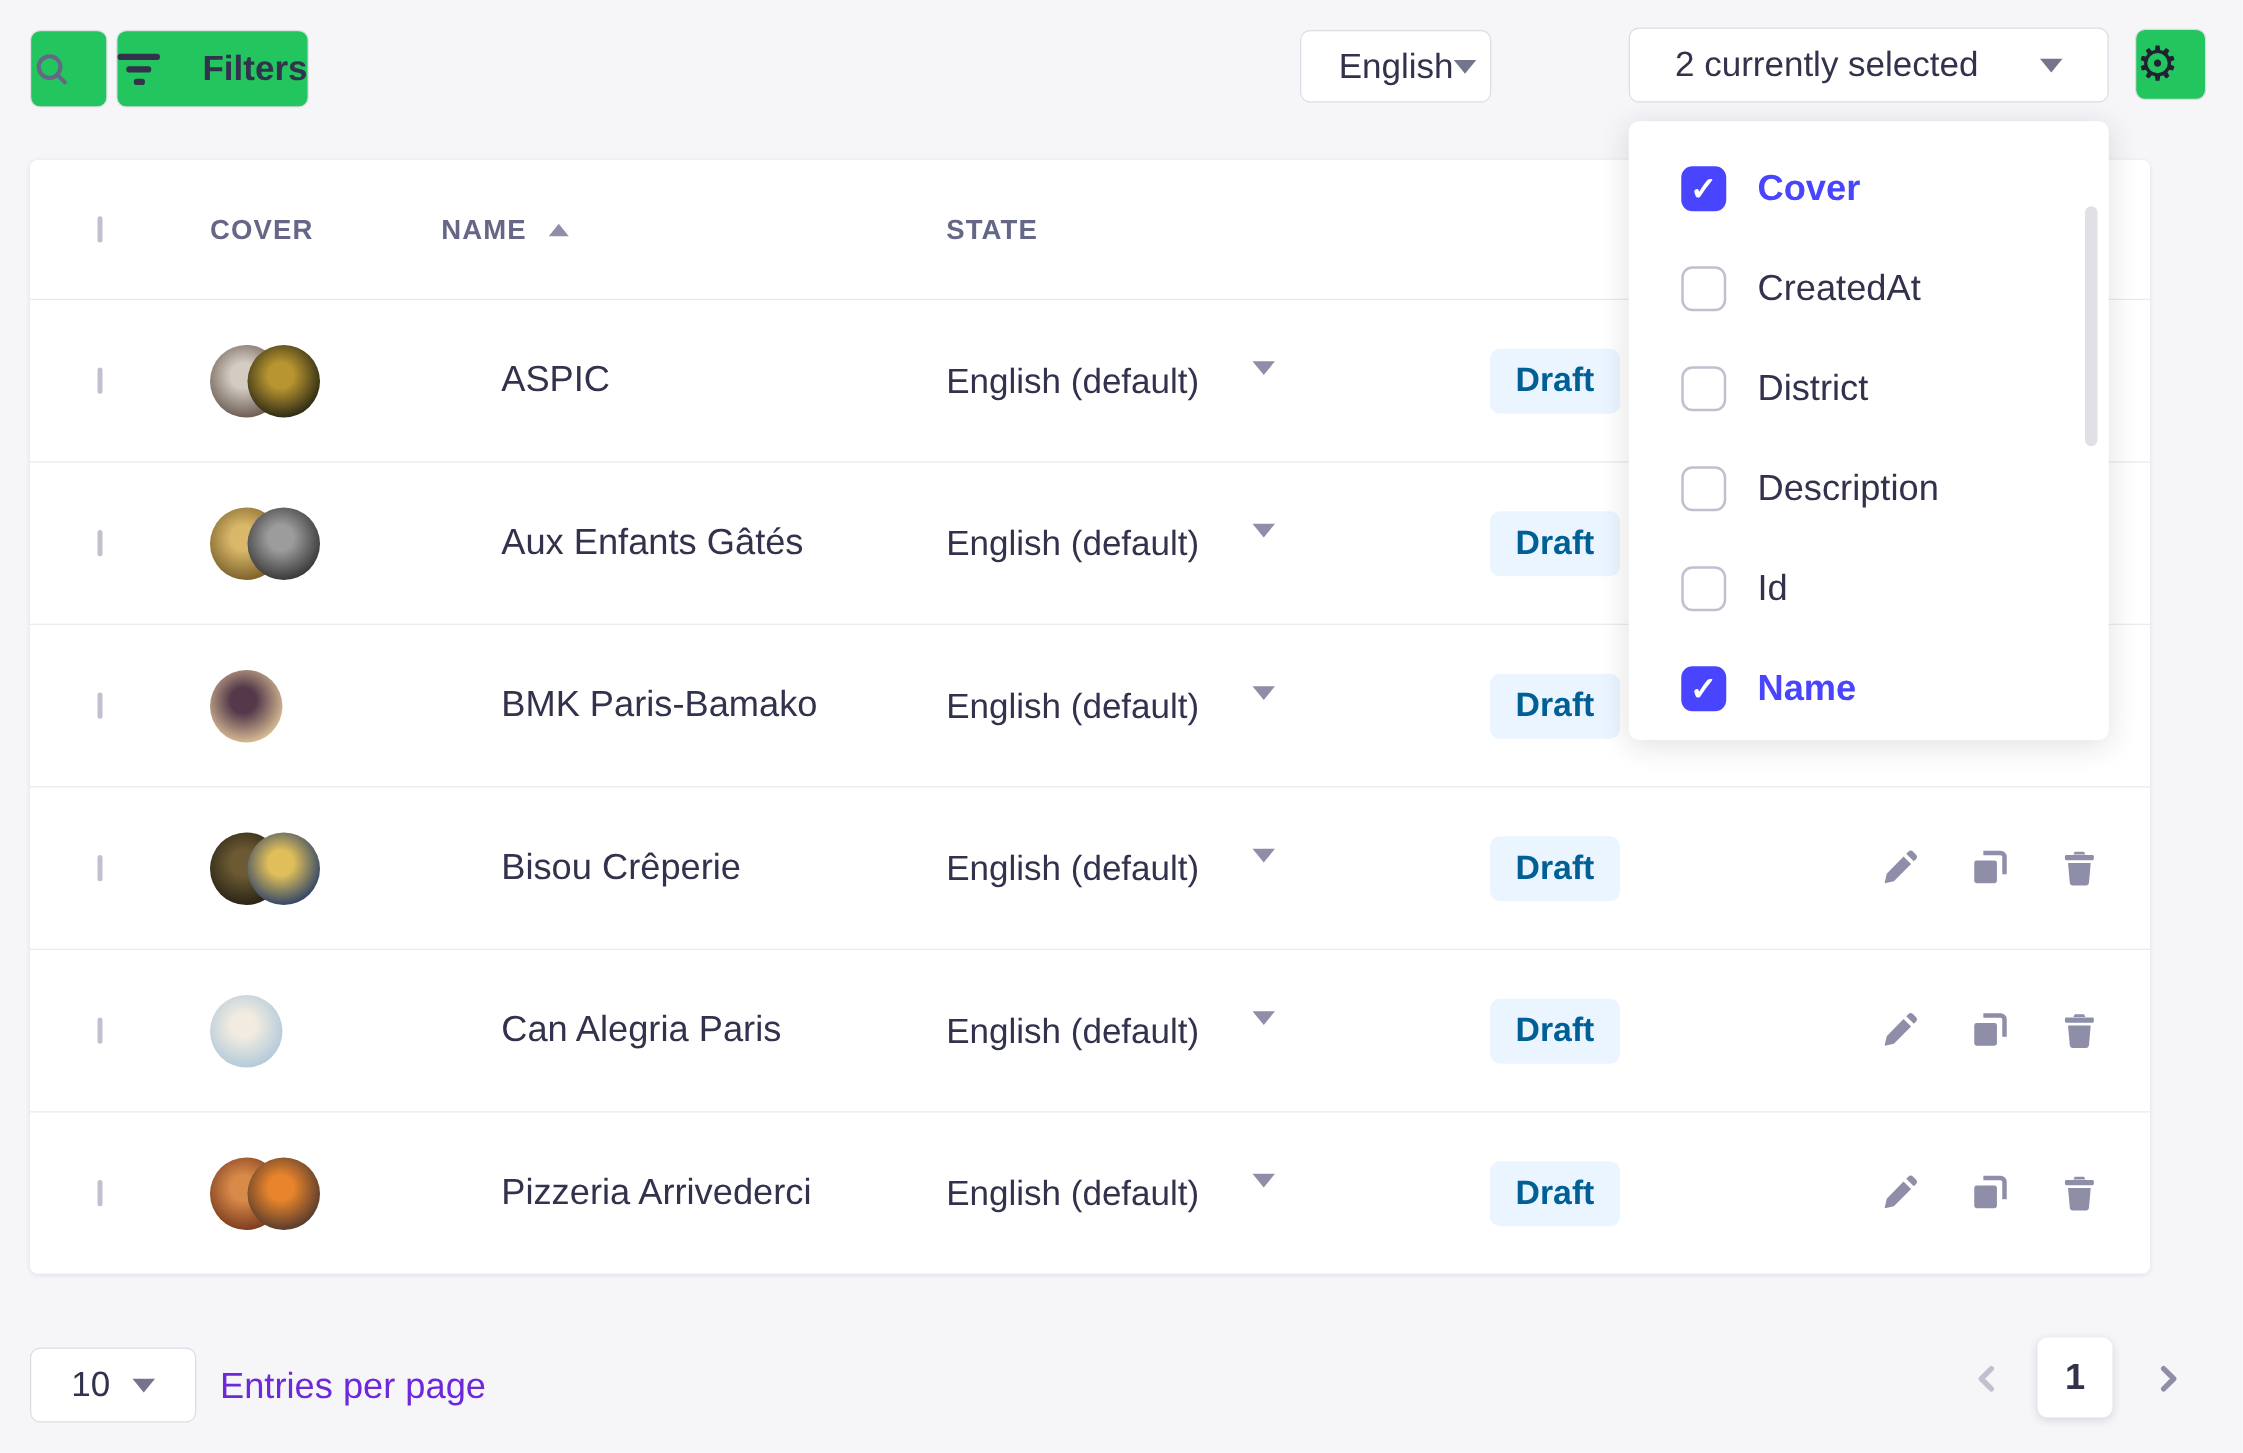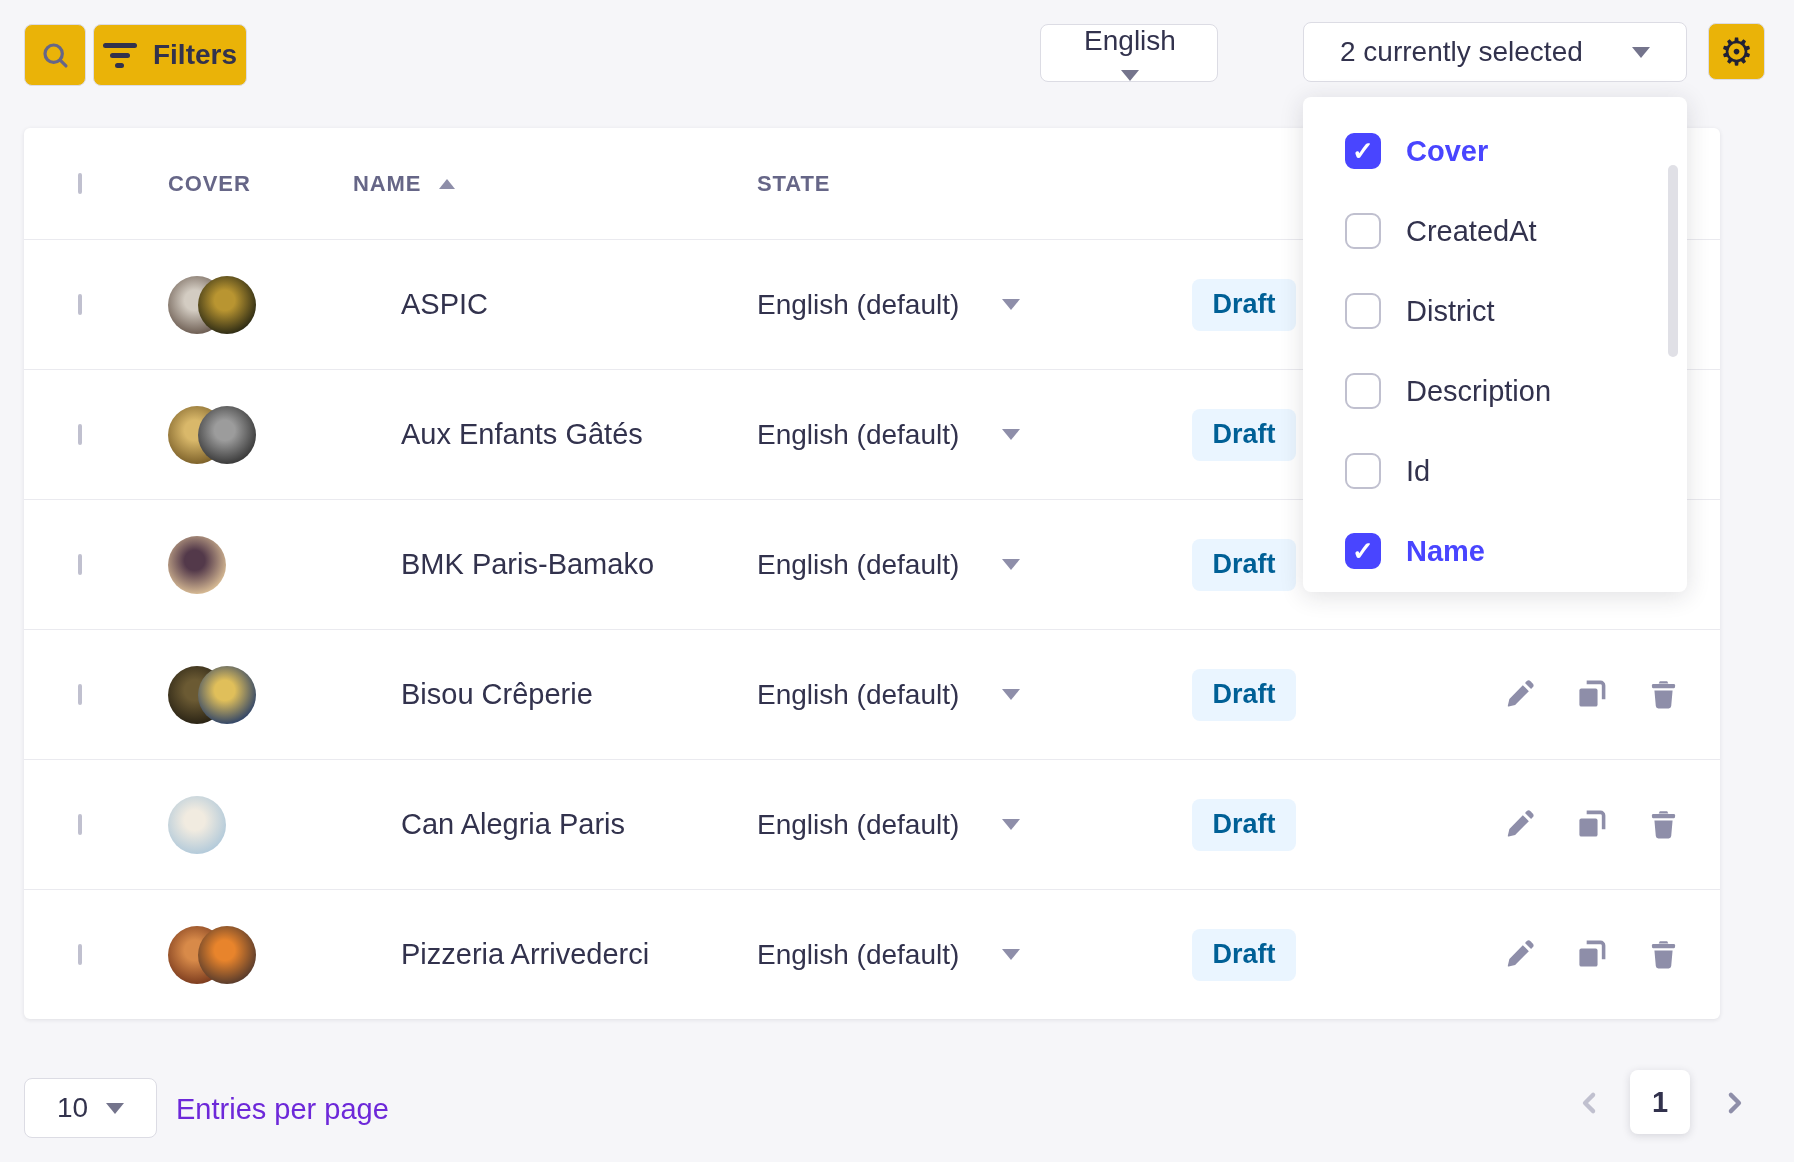--- a/index.html
+++ b/index.html
@@ -1,31 +1,31 @@
 <!DOCTYPE html>
 <html><head>
 <meta charset="utf-8">
 <style>
   * { margin:0; padding:0; box-sizing:border-box; }
   body { font-family:"Liberation Sans", sans-serif; background:#f6f6f9; }
   .app { position:relative; width:1794px; height:1162px; background:#f6f6f9; overflow:hidden; }
 
   
-  .btn { position:absolute; background:#eab308; border:1px solid #dcdce4; border-radius:8px;
-         display:flex; align-items:center; justify-content:center; cursor:pointer; }
+  .btn { position:absolute; background:#22c55e; border:1px solid #dcdce4; border-radius:8px;
+         display:flex; align-items:center; justify-content:space-between; cursor:pointer; }
   .search-btn { left:24px; top:24px; width:62px; height:62px; }
   .filters-btn { left:93px; top:24px; width:154px; height:62px; gap:16px; }
   .filters-label { font-size:28px; font-weight:700; color:#32324d; }
   .filter-icon { display:flex; flex-direction:column; align-items:center; gap:5px; }
   .filter-icon span { display:block; height:5px; border-radius:3px; background:#32324d; }
   .filter-icon .f1 { width:34px; } .filter-icon .f2 { width:20px; } .filter-icon .f3 { width:9px; }
 
   .select-btn { position:absolute; background:#fff; border:1px solid #dcdce4; border-radius:8px;
                 display:flex; align-items:center; cursor:pointer; }
-  .locale-select { left:1040px; top:24px; width:178px; height:58px; padding:0 28px 0 30px;flex-direction:column; }
+  .locale-select { left:1040px; top:24px; width:153px; height:58px; padding:0 28px 0 30px; }
   .columns-select { left:1303px; top:22px; width:384px; height:60px; padding:0 36px; }
   .select-value { font-size:28px; color:#32324d; flex:1; text-align:left; }
   .caret-down { width:0; height:0; border-left:9px solid transparent; border-right:9px solid transparent;
                 border-top:11px solid #74748c; }
   .gear-btn { left:1708px; top:23px; width:57px; height:57px; }
   .gear-glyph { font-size:38px; color:#212134; line-height:1; }
 
   
   .dropdown-panel { position:absolute; left:1303px; top:97px; width:384px; height:495px;
                     background:#fff; border-radius:8px; box-shadow:0 4px 24px rgba(33,33,52,.14);
@@ -48,21 +48,21 @@
   .trow.thead { height:111px; border-top:none; }
   .hcell { font-size:22px; font-weight:700; letter-spacing:0.9px; color:#666687; }
   .hname { display:flex; align-items:center; gap:18px; }
   .sort-asc { width:0; height:0; border-left:8px solid transparent; border-right:8px solid transparent;
               border-bottom:10px solid #8e8ea9; }
   .rowcheck { width:36px; height:36px; border:2px solid #c0c0cf; border-radius:9px; background:#fff; cursor:pointer; }
   .avatars { display:flex; align-items:center; }
   .av { width:58px; height:58px; border-radius:50%; flex:none; }
   .av + .av { margin-left:-28px; }
   .name-cell { font-size:29px; color:#32324d;margin-left:48px; }
-  .locale-cell { display:flex; align-items:center; gap:43px; cursor:pointer; }
+  .locale-cell { display:flex; gap:43px; cursor:pointer; }
   .locale-text { font-size:28px; color:#32324d; }
   .locale-caret { width:0; height:0; border-left:9px solid transparent; border-right:9px solid transparent;
                   border-top:11px solid #8e8ea9; }
   .state-badge { display:inline-flex; align-items:center; justify-content:center;
                  width:104px; height:52px; background:#eaf5ff; border-radius:8px;
                  font-size:27px; font-weight:700; color:#006096; }
   .actions { display:flex; align-items:center; gap:32px; justify-content:flex-start; }
   .act-btn { width:40px; height:40px; display:flex; align-items:center; justify-content:center; cursor:pointer; }
 
   

